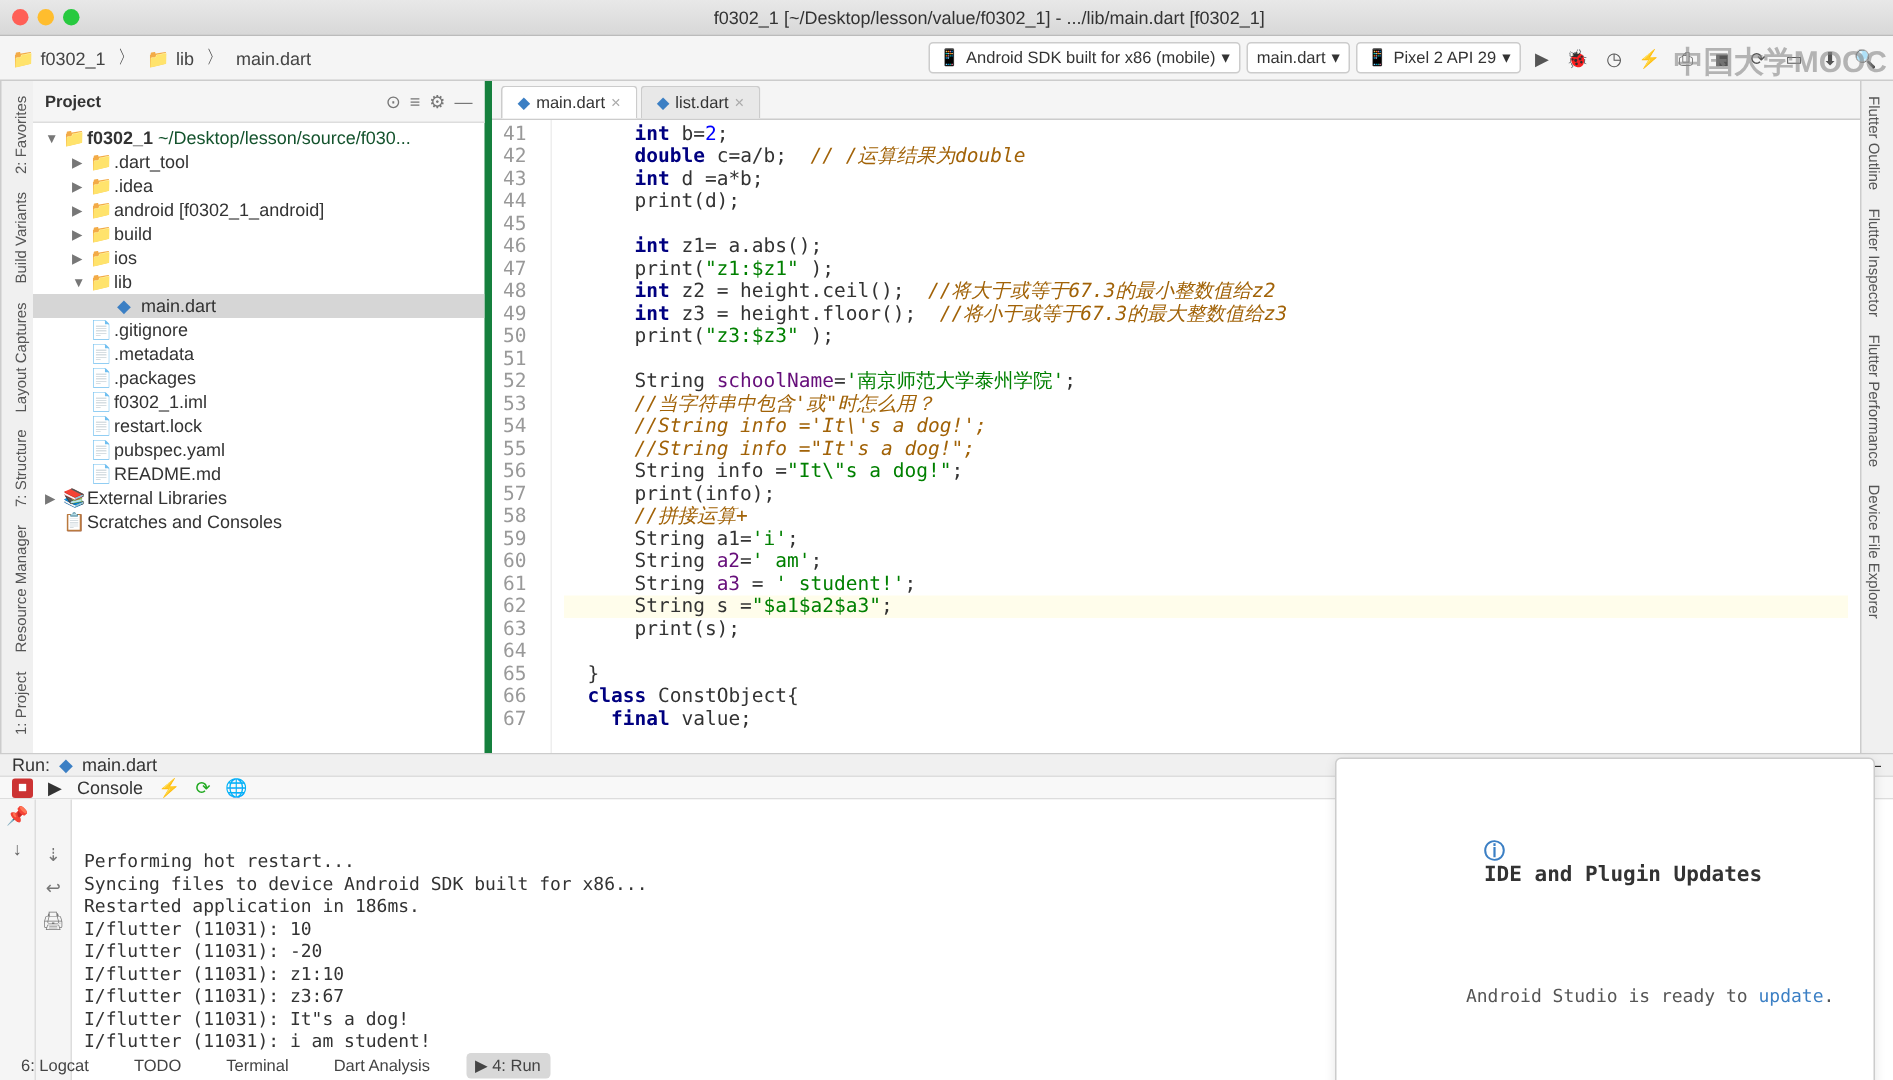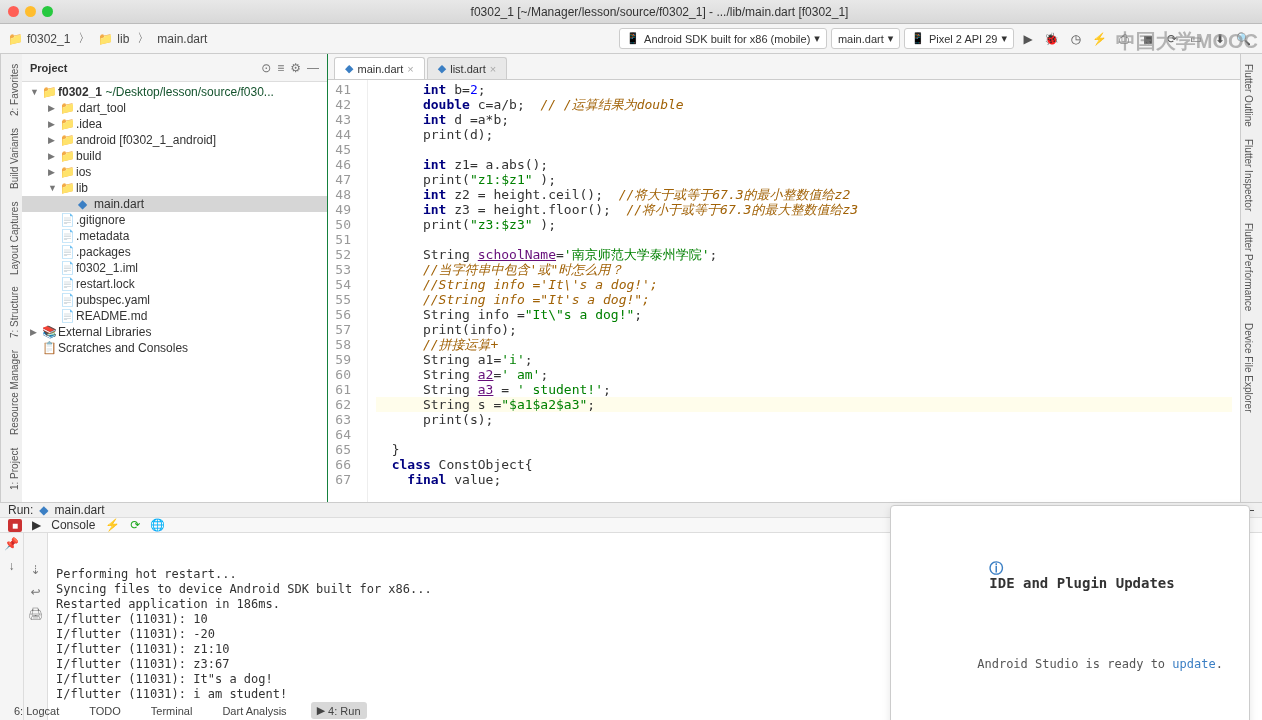--- a/index.html
+++ b/index.html
@@ -15,21 +15,21 @@
     .folder-icon { color: #4a90d9; }
     .nav-right { display: flex; align-items: center; gap: 4px; }
     .nav-select { background: #fff; border: 1px solid #ccc; border-radius: 3px; padding: 3px 6px; font-size: 11px; display: flex; align-items: center; gap: 4px; }
     .tb-btn { width: 20px; height: 20px; display: flex; align-items: center; justify-content: center; color: #555; }
     .watermark { position: absolute; right: 4px; top: 28px; font-size: 20px; font-weight: bold; color: #888; opacity: .6; z-index: 100; pointer-events: none; }
     .main { display: flex; height: 448px; }
     .left-gutter { width: 22px; background: #f0f0f0; border-right: 1px solid #ccc; writing-mode: vertical-lr; transform: rotate(180deg); display: flex; justify-content: flex-end; padding: 4px 0; font-size: 10px; color: #555; }
     .left-gutter .lg-item { padding: 6px 2px; }
     .right-gutter { width: 22px; background: #f0f0f0; border-left: 1px solid #ccc; writing-mode: vertical-lr; display: flex; padding: 4px 0; font-size: 10px; color: #555; }
     .right-gutter .rg-item { padding: 6px 2px; }
-    .sidebar { width: 306px; background: #fff; border-right: 1px solid #15803d; display: flex; flex-direction: column; }
+    .sidebar { width: 306px; background: #fff; border-right: 5px solid #15803d; display: flex; flex-direction: column; }
     .sidebar-header { height: 28px; background: #f5f5f5; display: flex; align-items: center; padding: 0 8px; border-bottom: 1px solid #ddd; justify-content: space-between; }
     .sidebar-header .label { font-weight: bold; font-size: 11px; }
     .sidebar-header .icons { display: flex; gap: 6px; color: #777; }
     .tree { padding: 2px 0; font-size: 12px; overflow-y: auto; }
     .tree-item { padding: 1px 4px 1px 8px; display: flex; align-items: center; gap: 2px; cursor: default; white-space: nowrap; }
     .tree-item.selected { background: #d6d6d6; }
     .tree-item .arrow { width: 10px; color: #777; font-size: 9px; }
     .tree-item .ticon { width: 14px; }
     .tree-item .name { }
     .tree-item.depth-0 { padding-left: 8px; }
@@ -40,21 +40,21 @@
     .tab { padding: 4px 10px; background: #e8e8e8; border: 1px solid #ccc; border-bottom: none; margin-right: 2px; border-radius: 3px 3px 0 0; font-size: 11px; display: flex; align-items: center; gap: 4px; }
     .tab.active { background: #fff; }
     .tab .close { color: #aaa; cursor: pointer; }
     .code-area { flex: 1; display: flex; overflow: hidden; font-family: "Menlo", "Monaco", monospace; font-size: 13px; }
     .gutter { width: 40px; background: #fff; color: #999; text-align: right; padding: 2px 16px 2px 0; line-height: 15px; border-right: 1px solid #eee; }
     .code { flex: 1; padding: 2px 8px; line-height: 15px; white-space: pre; color: #333; overflow: hidden; }
     .kw { color: #000080; font-weight: bold; }
     .num { color: #0000ff; }
     .str { color: #008000; }
     .cmt { color: #a16207; font-style: italic; }
-    .ident { color: #660e7a; text-decoration: underline; }
+    .ident { color: #660e7a; }
     .current-line { background: #fffdeb; }
     .run-panel { height: 196px; border-top: 1px solid #ccc; display: flex; flex-direction: column; background: #f5f5f5; }
     .run-header { height: 26px; display: flex; align-items: center; padding: 0 8px; background: #f0f0f0; border-bottom: 1px solid #ddd; justify-content: space-between; }
     .run-header .rh-left { display: flex; align-items: center; gap: 6px; }
     .run-subheader { height: 22px; display: flex; align-items: center; padding: 0 8px; background: #f8f8f8; border-bottom: 1px solid #ddd; gap: 10px; }
     .run-body { flex: 1; display: flex; background: #fff; }
     .run-left-bar { width: 24px; background: #f5f5f5; border-right: 1px solid #ddd; display: flex; flex-direction: column; align-items: center; padding-top: 4px; gap: 8px; color: #666; }
     .run-sec-bar { width: 24px; background: #f5f5f5; border-right: 1px solid #ddd; display: flex; flex-direction: column; align-items: center; padding-top: 30px; gap: 8px; color: #777; }
     .console-out { flex: 1; font-family: "Menlo", monospace; font-size: 12px; padding: 4px 8px; color: #333; line-height: 15px; white-space: pre; position: relative; }
     .notif { position: absolute; right: 12px; bottom: 8px; width: 360px; background: #fff; border: 1px solid #ccc; border-radius: 4px; padding: 10px 14px; box-shadow: 0 2px 8px rgba(0,0,0,.1); }
@@ -69,21 +69,21 @@
   </style>
 </head>
 <body>
 
 <div class="titlebar">
   <div class="traffic-lights">
     <div class="tl red"></div>
     <div class="tl yellow"></div>
     <div class="tl green"></div>
   </div>
-  <div class="title">f0302_1 [~/Manager/lesson/source/f0302_1] - .../lib/main.dart [f0302_1]</div>
+  <div class="title">f0302_1 [~/Desktop/lesson/value/f0302_1] - .../lib/main.dart [f0302_1]</div>
 </div>
 
 <div class="navbar">
   <div class="breadcrumb">
     <span class="folder-icon">📁</span>
     <span>f0302_1</span>
     <span class="sep">〉</span>
     <span class="folder-icon">📁</span>
     <span>lib</span>
     <span class="sep">〉</span>

